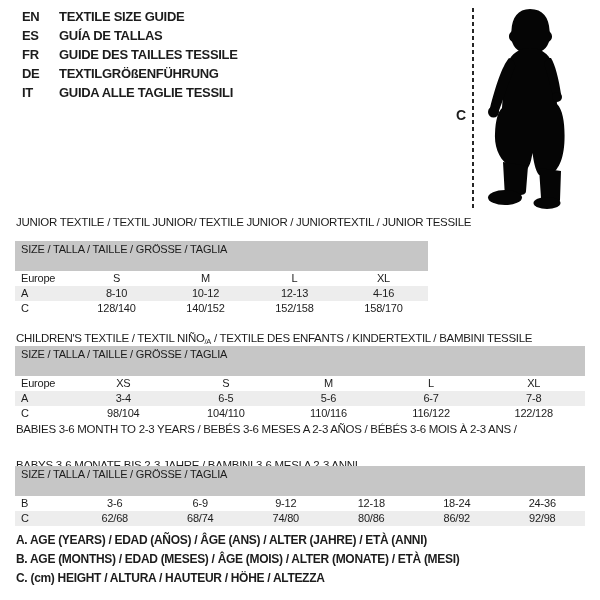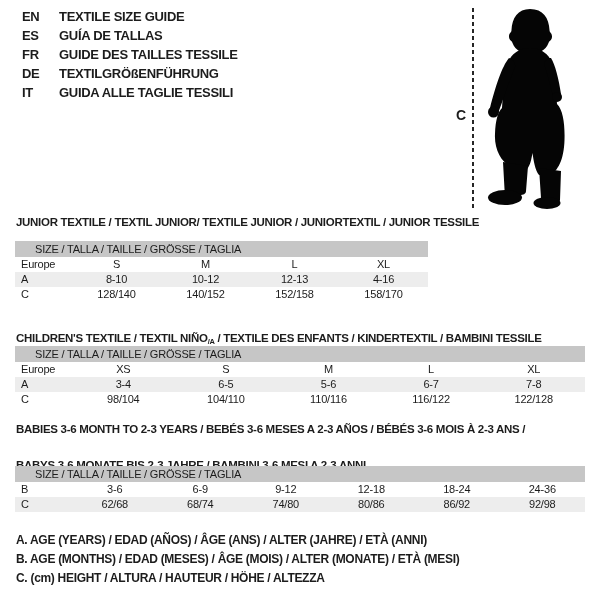--- a/index.html
+++ b/index.html
@@ -16,33 +16,33 @@
   .lang-row{display:flex;height:19px;align-items:flex-start;font-weight:700;font-size:13px;letter-spacing:-0.3px;white-space:nowrap;}
   .lang-code{width:37px;flex:0 0 37px;}
 
   
   .measure-line{position:absolute;left:472px;top:8px;width:2px;height:200px;
     background:repeating-linear-gradient(to bottom,#262626 0px,#262626 4px,transparent 4px,transparent 7px);}
   .measure-label{position:absolute;left:456px;top:107px;font-weight:700;font-size:14px;}
   .baby{position:absolute;left:483px;top:4px;}
 
   
-  .section-title{position:absolute;left:16px;font-weight:700;font-size:11.5px;letter-spacing:-0.3px;white-space:nowrap;}
+  .section-title{position:absolute;left:16px;font-weight:400;font-size:11.5px;letter-spacing:-0.3px;white-space:nowrap;}
   .title-junior{top:216px;}
   .title-children{top:332px;text-align:center;}
   .title-babies1{top:423px;}
   .title-babies2{top:440px;margin-top:19px;}
   .subscript{font-size:7.5px;vertical-align:-2px;}
 
   
   .size-table{position:absolute;left:15px;font-size:11px;letter-spacing:-0.2px;}
   .tbl-junior{top:241px;width:413px;}
   .tbl-children{top:346px;width:570px;}
   .tbl-babies{top:466px;width:570px;}
-  .bar{height:16px;line-height:16px;background:var(--bar);padding-left:20px;box-sizing:border-box;}
+  .bar{height:30px;line-height:16px;background:var(--bar);padding-left:6px;box-sizing:border-box;}
   .trow{display:flex;height:15px;line-height:15px;align-items:center;}
   .trow .lbl{flex:0 0 51px;padding-left:6px;box-sizing:content-box;}
   .trow .cell{flex:1;text-align:center;}
   .shaded{background:var(--stripe);}
 
   
   .notes{position:absolute;left:16px;top:531px;}
   .note{height:19px;line-height:19px;font-weight:700;font-size:12px;letter-spacing:-0.3px;white-space:nowrap;}
 </style>
 </head>

